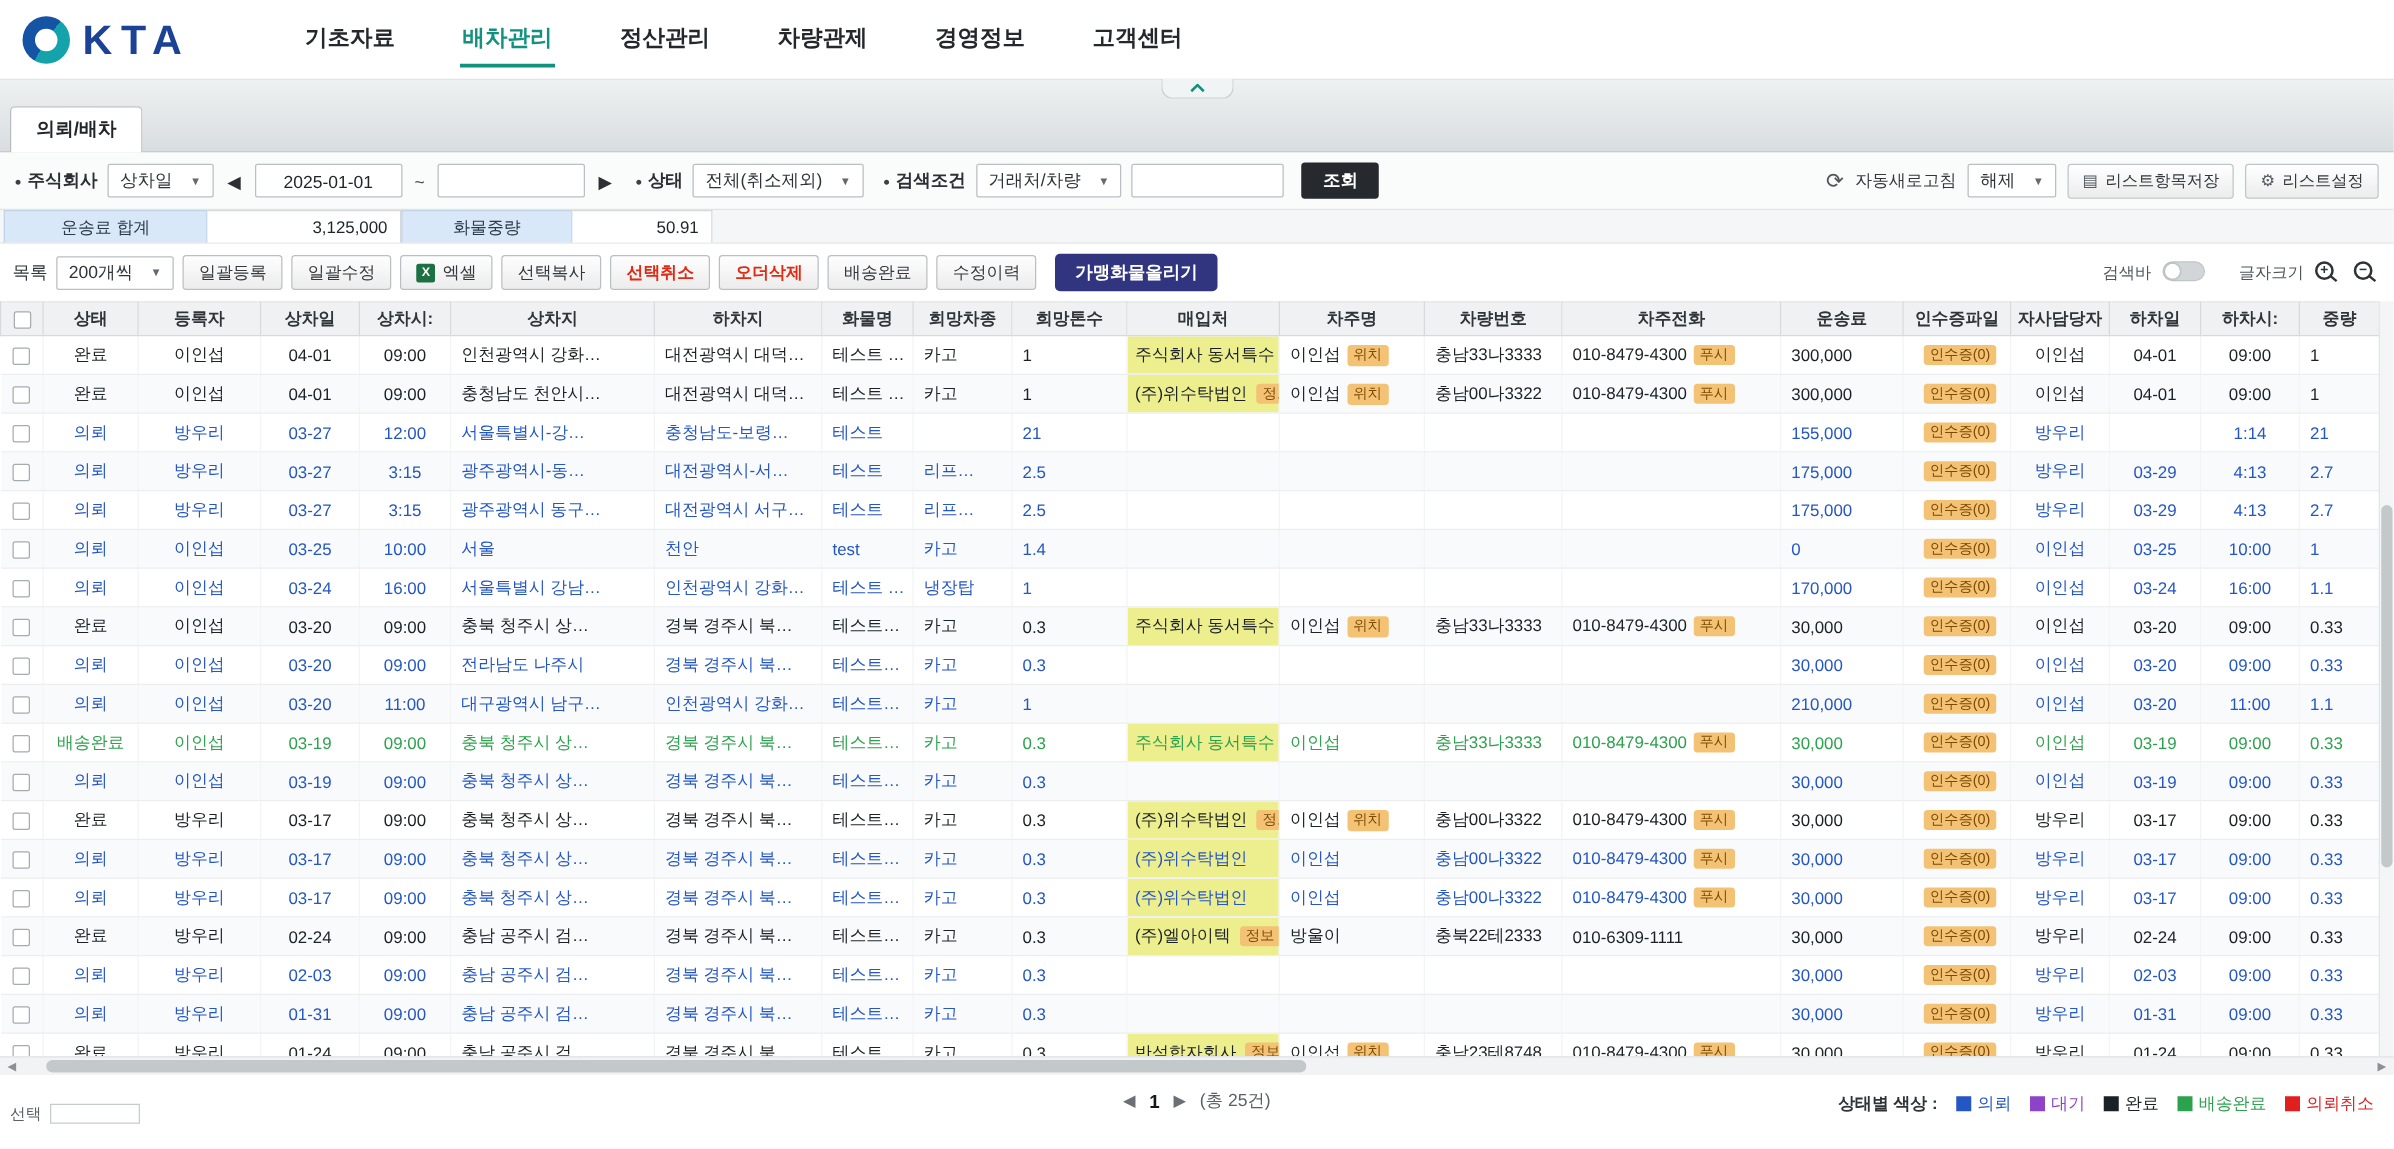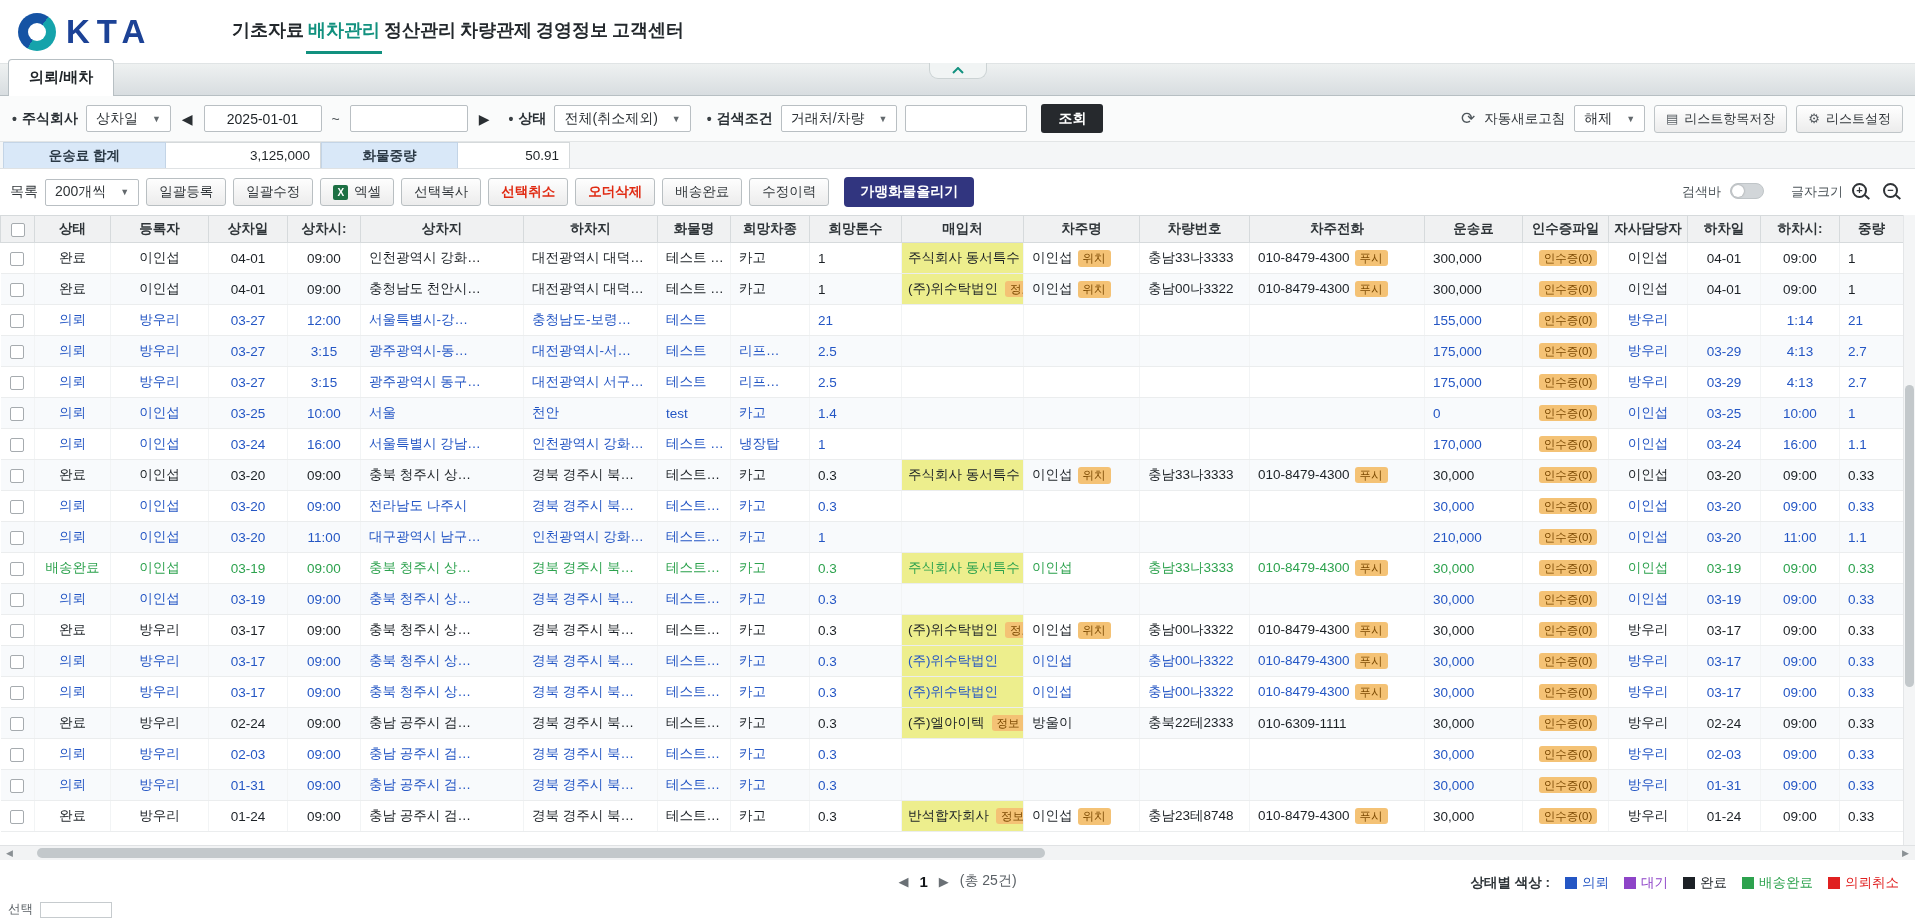--- a/index.html
+++ b/index.html
@@ -6,52 +6,52 @@
   html,body { width:1915px; height:919px; overflow:hidden; }
   body { font-family:"Liberation Sans","DejaVu Sans",sans-serif; background:#e7eaeb; color:#23282c; }
   .app { width:1915px; height:919px; display:flex; flex-direction:column; background:#fff; position:relative; }
 
   
   .topbar { height:64px; flex:0 0 auto; background:#fff; display:flex; align-items:center; padding:0 0 0 18px; border-bottom:1px solid #e0e4e5; }
   .logo { display:flex; align-items:center; gap:10px; width:212px; flex:0 0 auto; }
   .logo-mark { width:38px; height:38px; border-radius:50%; background:conic-gradient(from 210deg,#1553a4 0 52%,#15a3ab 52% 100%); position:relative; flex:0 0 auto; }
   .logo-mark::after { content:''; position:absolute; inset:10px; background:#fff; border-radius:50%; }
   .logo-text { font-size:33px; font-weight:800; color:#1c4296; letter-spacing:7px; }
-  .nav { display:flex; margin-left:0; align-items:center; }
+  .nav { display:flex; gap:50px; margin-left:12px; align-items:center; }
   .nav-item { font-size:18px; font-weight:700; color:#23282c; cursor:pointer; padding:8px 2px 9px; border-bottom:3px solid transparent; white-space:nowrap; }
   .nav-item.active { color:#12917f; border-bottom-color:#12917f; }
   .top-right { margin-left:auto; display:flex; align-items:center; height:42px; }
   .notice { color:#9aa0a5; font-size:16px; padding:0 28px; }
   .userbox { border-left:1px solid #e2e5e7; padding:0 24px; font-size:14px; color:#4d555b; text-align:center; line-height:1.4; }
   .logout { border-left:1px solid #e2e5e7; padding:0 30px 0 28px; color:#9aa0a5; font-size:15px; }
   .collapse-pill { position:absolute; left:50%; top:63px; transform:translateX(-50%); width:58px; height:16px; background:#f1f4f4; border:1px solid #ccd3d4; border-top:none; border-radius:0 0 9px 9px; display:flex; align-items:center; justify-content:center; z-index:6; cursor:pointer; }
 
   
-  .tabstrip { height:32px; flex:0 0 auto; background:linear-gradient(#eef1f1,#d8dde0); display:flex; align-items:flex-end; padding:0 8px; border-bottom:1px solid #b7bfc3; }
+  .tabstrip { height:58px; flex:0 0 auto; background:linear-gradient(#eef1f1,#d8dde0); display:flex; align-items:flex-end; padding:0 8px; border-bottom:1px solid #b7bfc3; }
   .tab { background:#fff; border:1px solid #b7bfc3; border-bottom:none; border-radius:4px 4px 0 0; padding:8px 20px 9px; font-size:15px; font-weight:700; color:#21262a; margin-bottom:-1px; cursor:pointer; }
 
   
   .filterbar { height:46px; flex:0 0 auto; background:#fafbfb; border-bottom:1px solid #e2e5e6; display:flex; align-items:center; padding:0 12px; gap:8px; }
   .flabel { font-size:14px; font-weight:700; color:#2a3035; display:flex; align-items:center; gap:5px; white-space:nowrap; }
   .bullet { color:#3a4044; font-size:14px; }
   .fselect { height:27px; border:1px solid #b9bfc3; background:#fff; display:inline-flex; align-items:center; gap:14px; padding:0 9px; font-size:14px; color:#2f3438; border-radius:2px; cursor:pointer; white-space:nowrap; }
   .caret { font-size:9px; color:#63696d; }
   .arrow-btn { font-size:14px; color:#2a2f33; background:none; border:none; padding:0 3px; cursor:pointer; }
   .dateinput { width:118px; height:27px; border:1px solid #b9bfc3; background:#fff; font-size:14px; color:#1f2428; display:flex; align-items:center; justify-content:center; border-radius:2px; }
   .tilde { color:#4a5054; font-size:14px; padding:0 2px; }
   .textinput { width:122px; height:27px; border:1px solid #b9bfc3; background:#fff; border-radius:2px; font-size:14px; padding:0 6px; font-family:inherit; }
   .searchbtn { height:29px; padding:0 17px; background:#26292d; color:#fff; font-size:14px; font-weight:700; border:none; border-radius:3px; margin-left:6px; cursor:pointer; }
   .filter-right { margin-left:auto; display:flex; align-items:center; gap:9px; }
   .refresh-ic { font-size:17px; color:#4e565b; }
   .tool-btn { height:28px; display:inline-flex; align-items:center; gap:6px; padding:0 11px; background:linear-gradient(#ffffff,#ececec); border:1px solid #bfc5c8; border-radius:3px; font-size:13px; color:#33383c; cursor:pointer; white-space:nowrap; }
   .tb-ic { font-size:13px; color:#555b60; }
 
   
   .summaryrow { height:27px; flex:0 0 auto; display:flex; align-items:stretch; background:#f4f6f7; border-bottom:1px solid #dfe2e4; }
-  .sum-label { background:#d9e8f8; border:1px solid #c3d4e6; border-bottom:none; display:flex; align-items:center; justify-content:center; font-size:13.5px; font-weight:700; color:#2b3945; }
+  .sum-label { background:#d9e8f8; border:1px solid #c3d4e6; border-bottom:none; display:flex; align-items:center; justify-content:center; font-size:13.5px; font-weight:400; color:#2b3945; }
   .sum-value { background:#fff; border:1px solid #d5d9db; border-left:none; border-bottom:none; display:flex; align-items:center; justify-content:flex-end; padding-right:10px; font-size:13.5px; color:#1f2428; }
   .sum-label.w1 { width:163px; margin-left:3px; } .sum-value.w1 { width:155px; }
   .sum-label.w2 { width:137px; } .sum-value.w2 { width:112px; }
 
   
   .toolbar { height:46px; flex:0 0 auto; background:#fff; display:flex; align-items:center; padding:0 10px; gap:7px; }
   .t-label { font-size:14px; color:#2f3438; white-space:nowrap; }
   .btn { height:28px; padding:0 12px; display:inline-flex; align-items:center; gap:6px; background:linear-gradient(#fefefe,#ececec); border:1px solid #b9bfc2; border-radius:3px; font-size:13.5px; color:#33383c; cursor:pointer; white-space:nowrap; }
   .btn.danger { color:#e02a12; font-weight:700; }
   .excel-ic { width:15px; height:15px; background:#1d7044; color:#fff; font-size:10px; font-weight:800; display:flex; align-items:center; justify-content:center; border-radius:2px; }
@@ -87,21 +87,21 @@
 
   
   .footerbar { height:59px; flex:0 0 auto; background:#fff; position:relative; }
   .pagination { position:absolute; left:50%; top:12px; transform:translateX(-50%); display:flex; align-items:center; gap:11px; font-size:14px; color:#5a6065; }
   .pg-arrow { cursor:pointer; font-size:13px; color:#6a7075; }
   .page-num { font-weight:700; color:#14171a; font-size:15px; }
   .legend { position:absolute; right:16px; top:14px; display:flex; align-items:center; gap:15px; font-size:13.5px; }
   .legend-title { color:#2e3438; font-weight:700; }
   .legend-item { display:flex; align-items:center; gap:5px; }
   .legend-sq { width:12px; height:12px; display:inline-block; }
-  .selection { position:absolute; left:8px; bottom:1px; display:flex; align-items:center; gap:7px; font-size:12.5px; color:#5b6166; }
+  .selection { position:absolute; left:8px; bottom:19px; display:flex; align-items:flex-start; gap:7px; font-size:12.5px; color:#5b6166; }
   .selection-box { width:72px; height:16px; background:#fff; border:1px solid #c6cbce; }
 </style>
 </head>
 <body>
 
 <div class="app">
 
   <div class="topbar">
     <div class="logo">
       <span class="logo-mark"></span>

